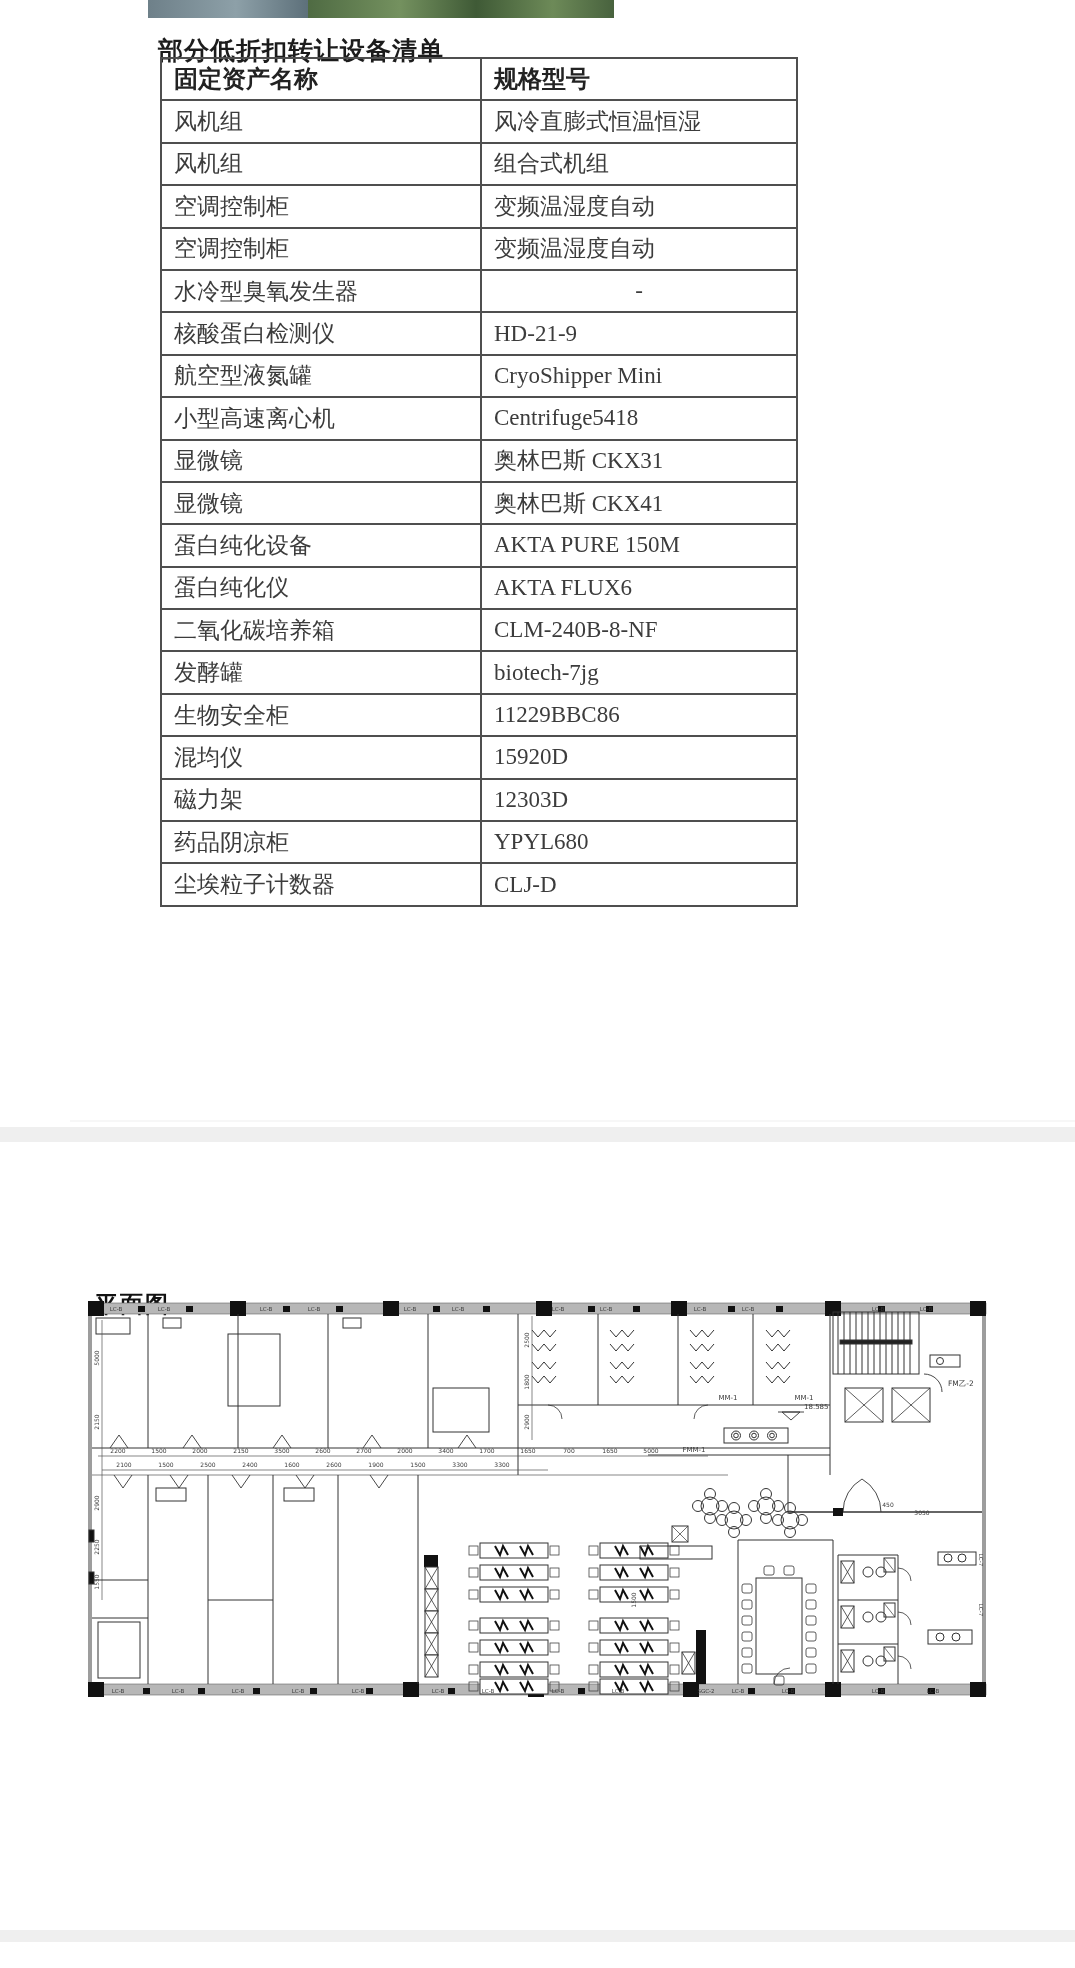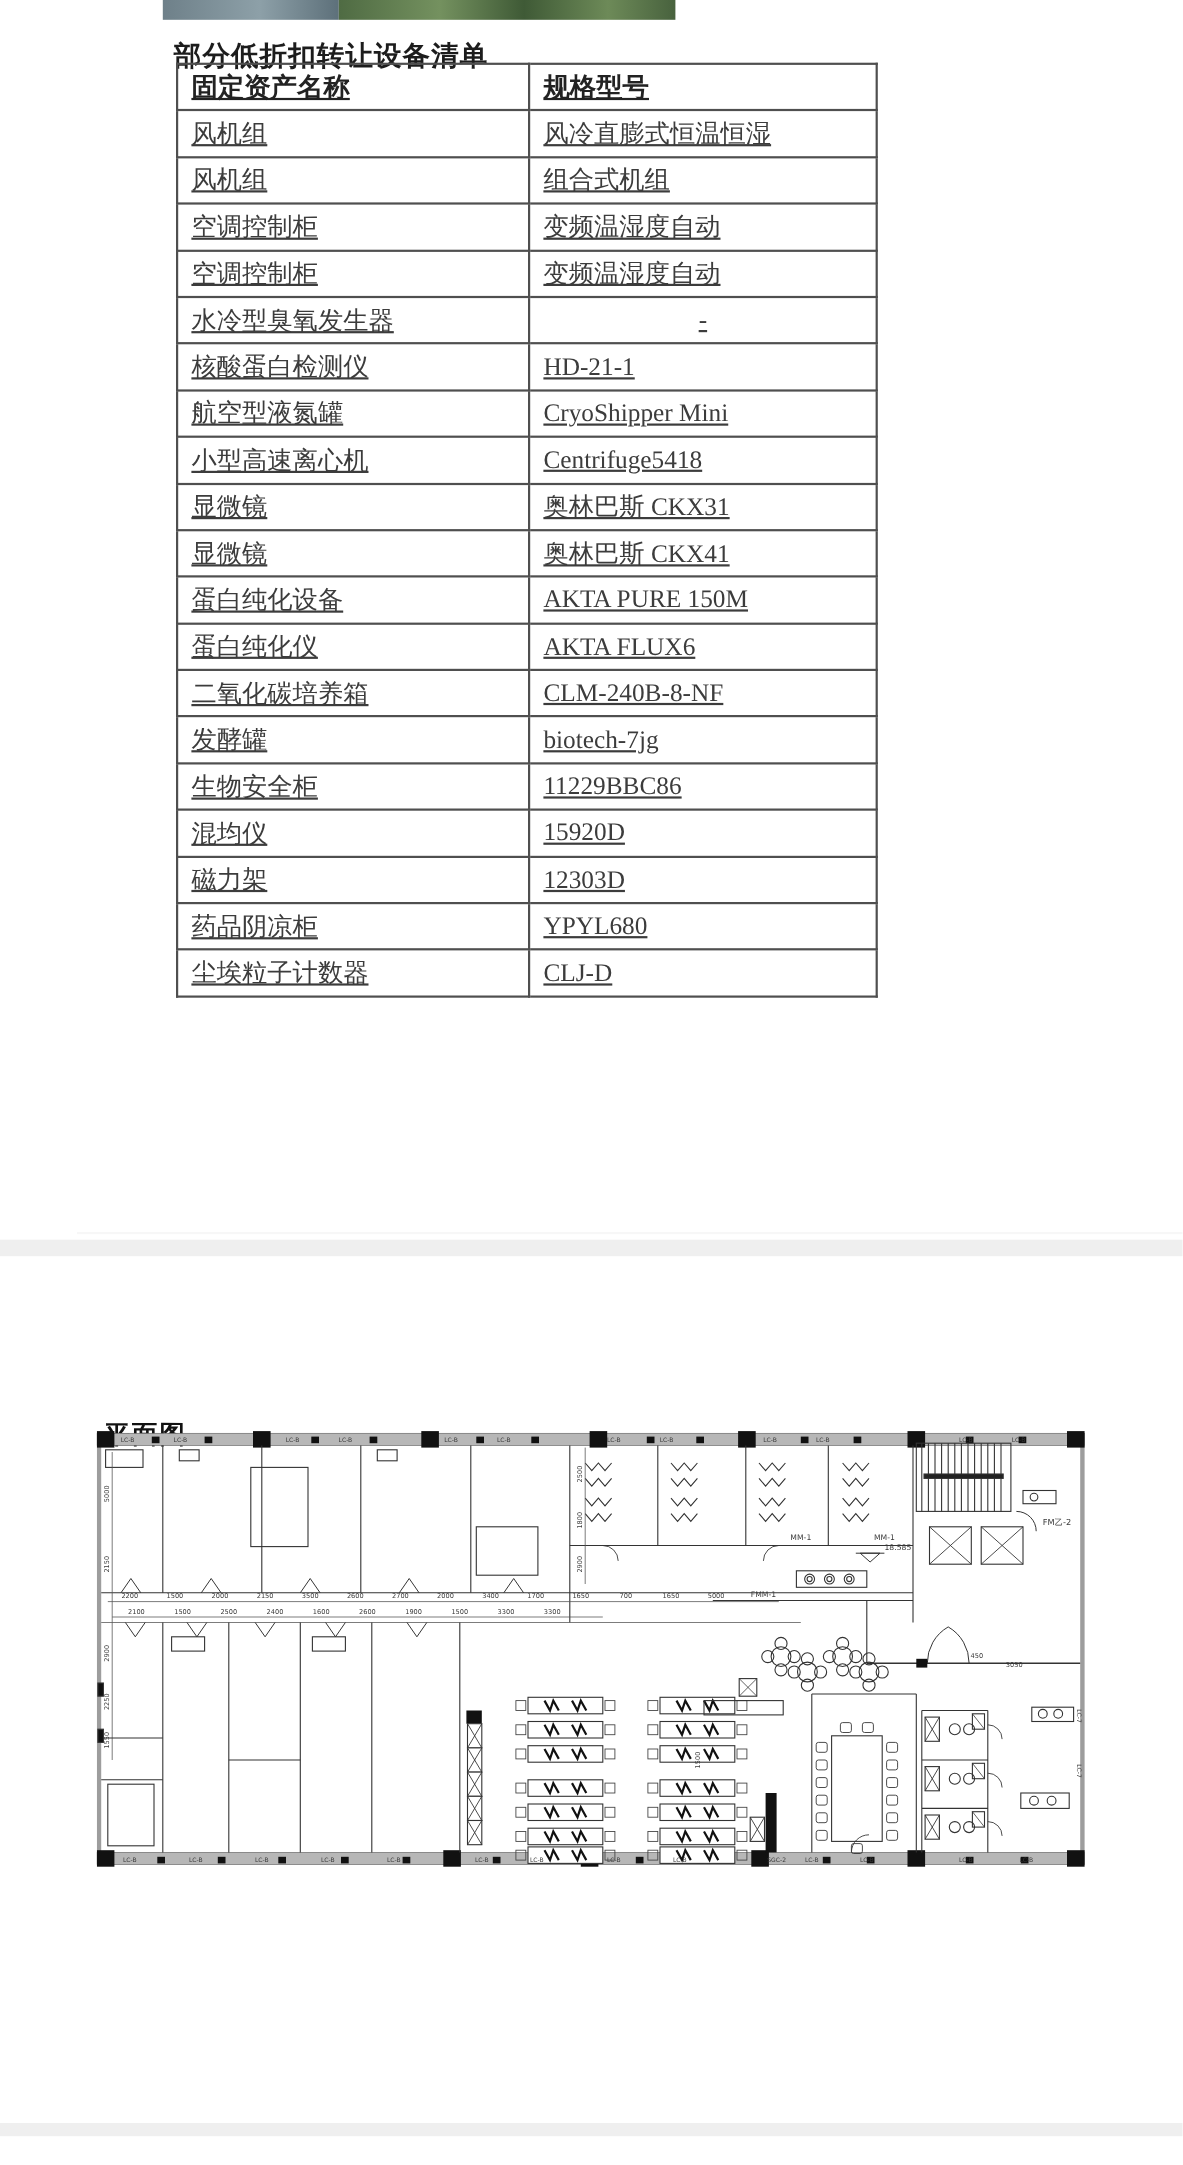--- a/index.html
+++ b/index.html
@@ -13,21 +13,21 @@
 
   
   .list-title{position:absolute;top:34px;left:158px;font-size:25px;font-weight:bold;color:#1c1c1c;
               font-family:"Liberation Sans","DejaVu Sans",sans-serif;letter-spacing:1px;}
 
   
   table.equip{position:absolute;top:57px;left:160px;width:636px;border-collapse:collapse;
               table-layout:fixed;}
   table.equip col.c1{width:320px;} table.equip col.c2{width:316px;}
   table.equip td,table.equip th{border:2px solid #4f4f4f;height:40.4px;padding:0 0 0 12px;
-              font-size:23px;text-align:left;white-space:nowrap;overflow:hidden;color:#3c3c3c;text-decoration:underline;}
+              font-size:23px;text-align:left;white-space:nowrap;overflow:hidden;color:#3c3c3c;}
   table.equip th{font-weight:bold;color:#222;font-size:24px;}
   table.equip td.center{text-align:center;padding-left:0;}
 
   
   .band{position:absolute;left:0;width:1075px;background:#efefef;}
   .band.mid{top:1127px;height:15px;}
   .band.bottom{top:1930px;height:12px;}
   .hairline{position:absolute;left:70px;top:1120px;width:1005px;height:2px;background:#f7f7f7;}
 
   
@@ -74,21 +74,21 @@
       <tr>
         <td>空调控制柜</td>
         <td>变频温湿度自动</td>
       </tr>
       <tr>
         <td>水冷型臭氧发生器</td>
         <td class="center">-</td>
       </tr>
       <tr>
         <td>核酸蛋白检测仪</td>
-        <td>HD-21-1</td>
+        <td>HD-21-9</td>
       </tr>
       <tr>
         <td>航空型液氮罐</td>
         <td>CryoShipper Mini</td>
       </tr>
       <tr>
         <td>小型高速离心机</td>
         <td>Centrifuge5418</td>
       </tr>
       <tr>

